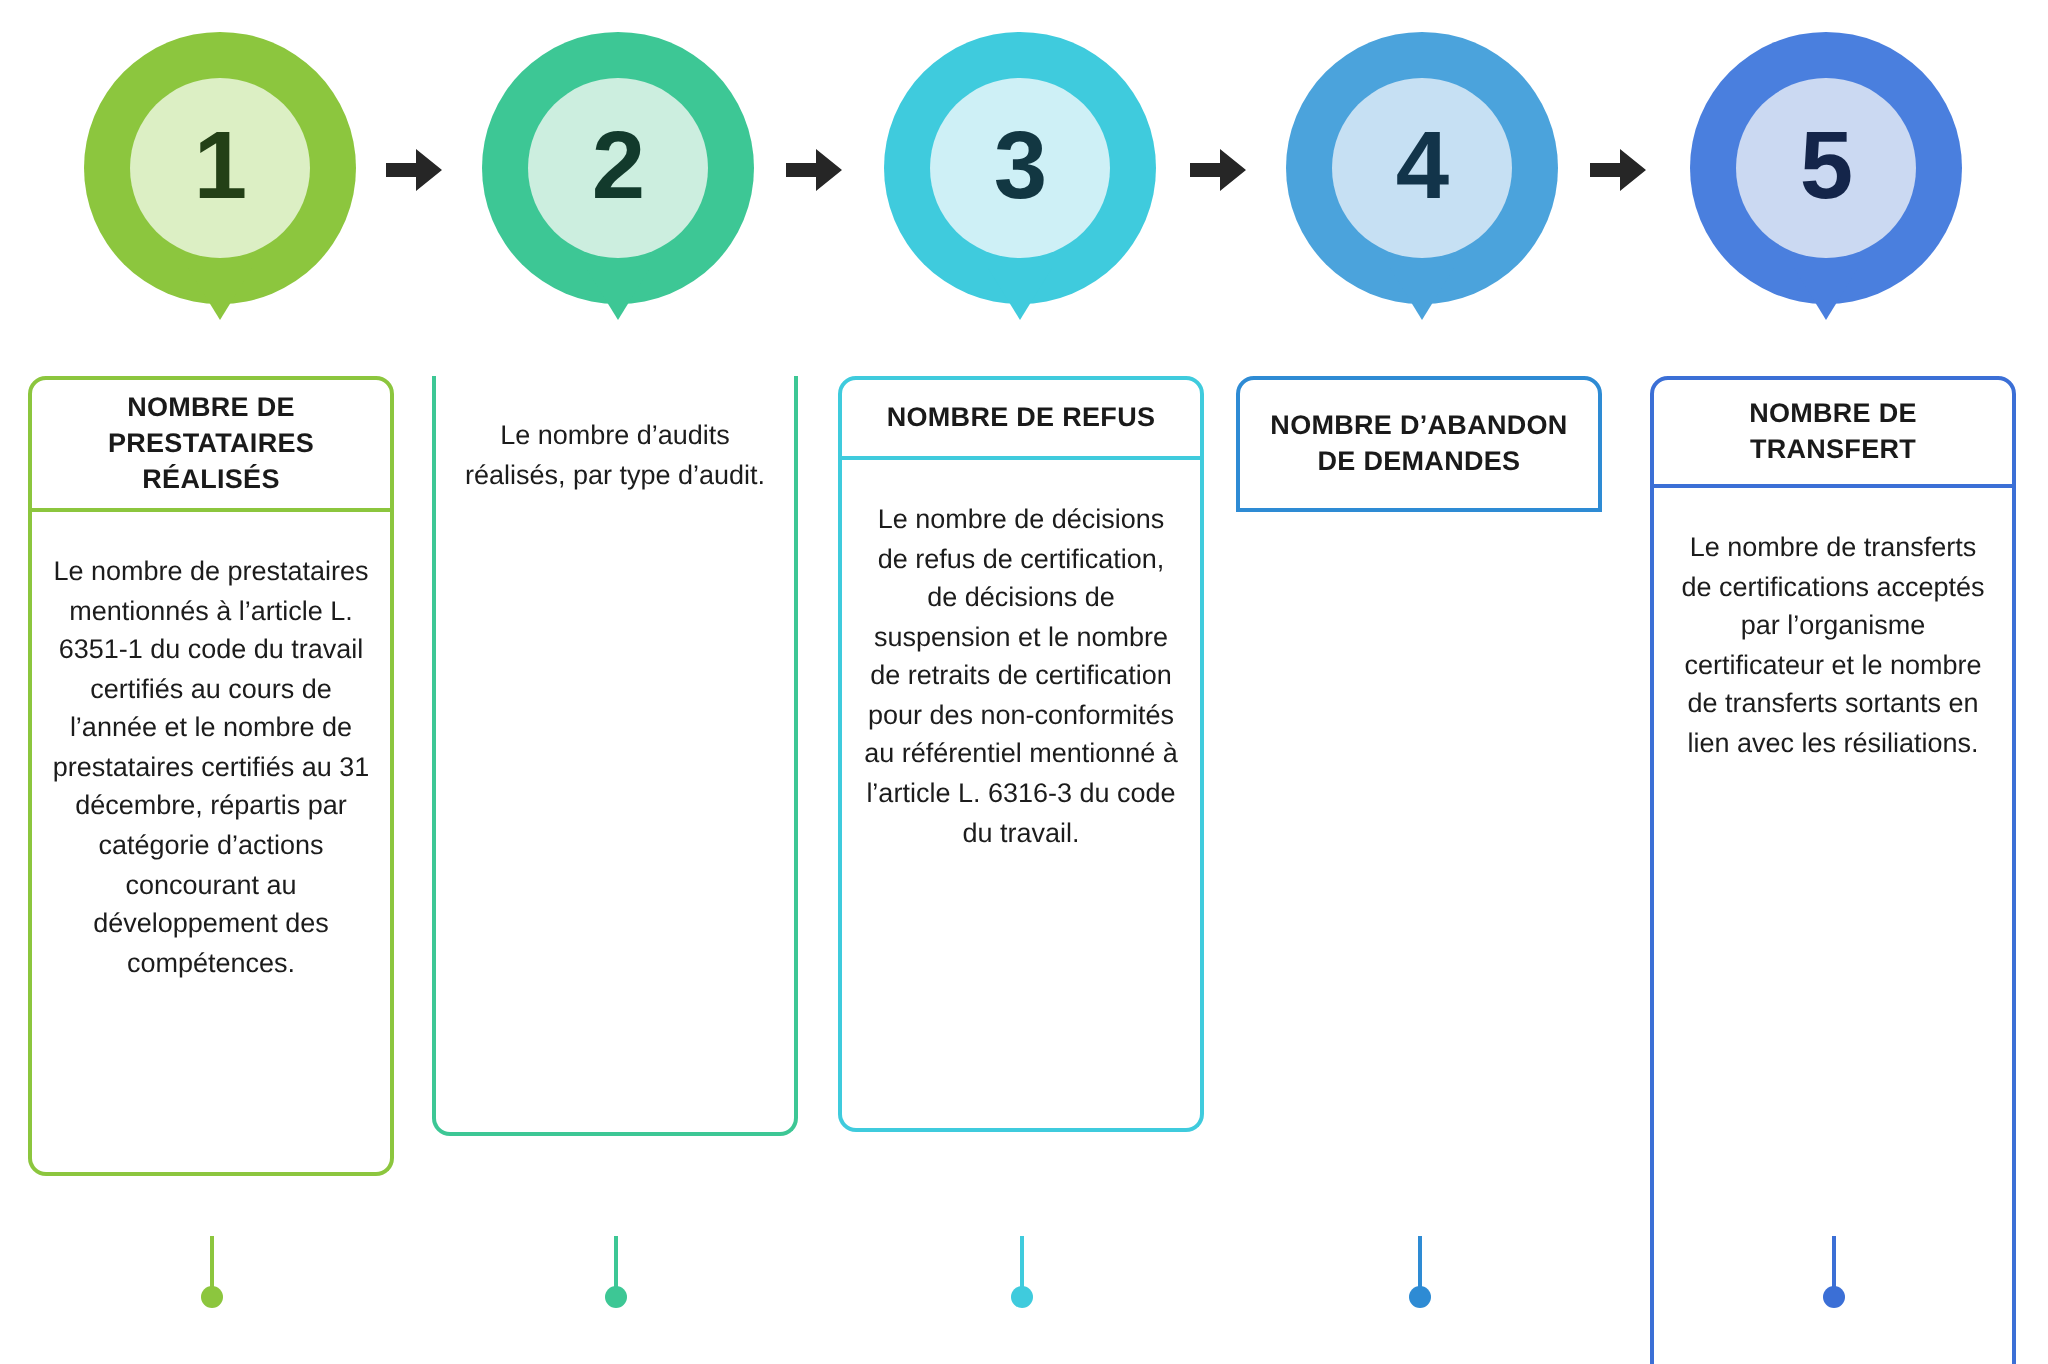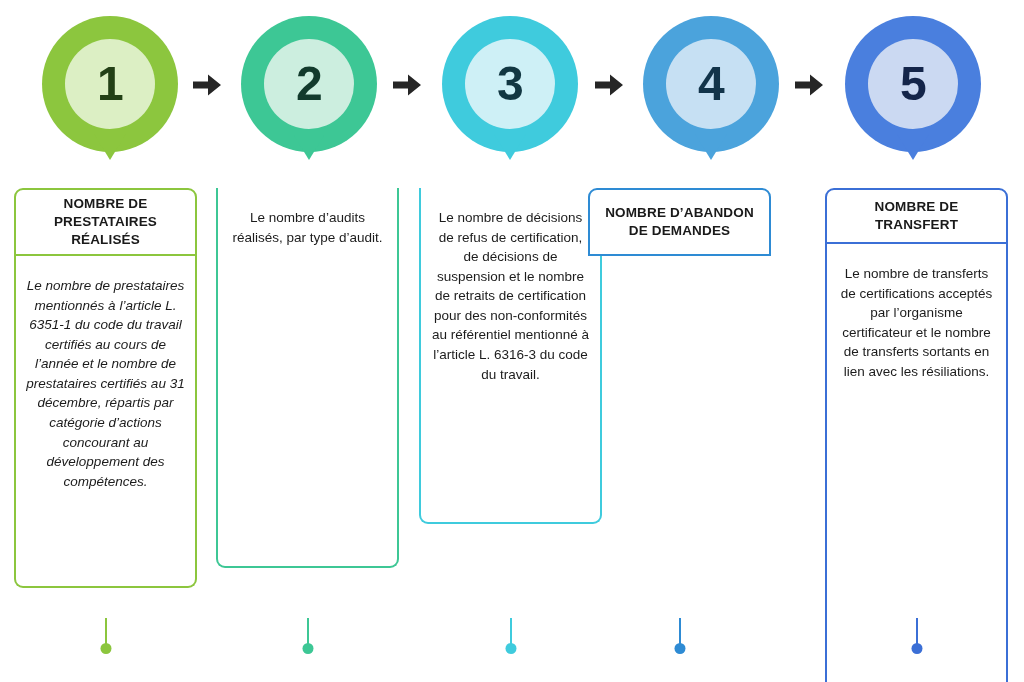--- a/index.html
+++ b/index.html
@@ -233,44 +233,47 @@
     </div>
 
   </div>
 
   <div class="cards-row">
 
     <div class="card" style="left:14px;">
       <div class="card-header" style="border-color:#8CC63E; height:68px;">
         <span class="card-header-text">NOMBRE DE PRESTATAIRES RÉALISÉS</span>
       </div>
-      <div class="card-body" style="border-color:#8CC63E; height:332px;font-style:italic;">
+      <div class="card-body" style="border-color:#8CC63E; height:332px;">
         <span class="card-body-text">Le nombre de prestataires mentionnés à l’article L. 6351-1 du code du travail certifiés au cours de l’année et le nombre de prestataires certifiés au 31 décembre, répartis par catégorie d’actions concourant au développement des compétences.</span>
       </div>
       <div class="stem" style="top:430px; height:28px; background:#8CC63E;"></div>
       <div class="stem-dot" style="top:455px; background:#8CC63E;"></div>
     </div>
 
     <div class="card" style="left:216px;">
       <div class="card-body" style="border-color:#3DC795; height:380px;">
         <span class="card-body-text">Le nombre d’audits réalisés, par type d’audit.</span>
       </div>
       <div class="stem" style="top:430px; height:28px; background:#3DC795;"></div>
       <div class="stem-dot" style="top:455px; background:#3DC795;"></div>
     </div>
 
     <div class="card" style="left:419px;">
+      <div class="card-header" style="border-color:#3FCBDD; height:42px;">
+        <span class="card-header-text">NOMBRE DE REFUS</span>
+      </div>
       <div class="card-body" style="border-color:#3FCBDD; height:336px;">
         <span class="card-body-text">Le nombre de décisions de refus de certification, de décisions de suspension et le nombre de retraits de certification pour des non-conformités au référentiel mentionné à l’article L. 6316-3 du code du travail.</span>
       </div>
       <div class="stem" style="top:430px; height:28px; background:#3FCBDD;"></div>
       <div class="stem-dot" style="top:455px; background:#3FCBDD;"></div>
     </div>
 
-    <div class="card" style="left:588px;">
+    <div class="card" style="left:618px;">
       <div class="card-header" style="border-color:#2E8BD4; height:68px;">
         <span class="card-header-text">NOMBRE D’ABANDON DE DEMANDES</span>
       </div>
       <div class="stem" style="top:430px; height:28px; background:#2E8BD4;"></div>
       <div class="stem-dot" style="top:455px; background:#2E8BD4;"></div>
     </div>
 
     <div class="card" style="left:825px;">
       <div class="card-header" style="border-color:#3B6FD6; height:56px;">
         <span class="card-header-text">NOMBRE DE TRANSFERT</span>

